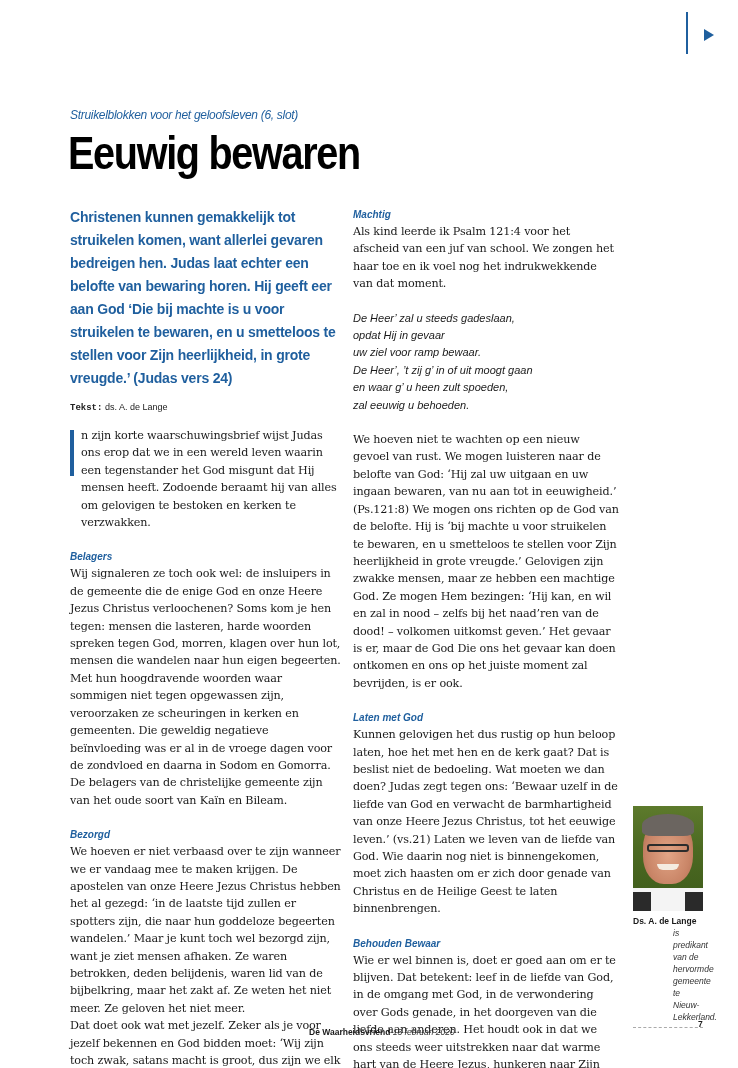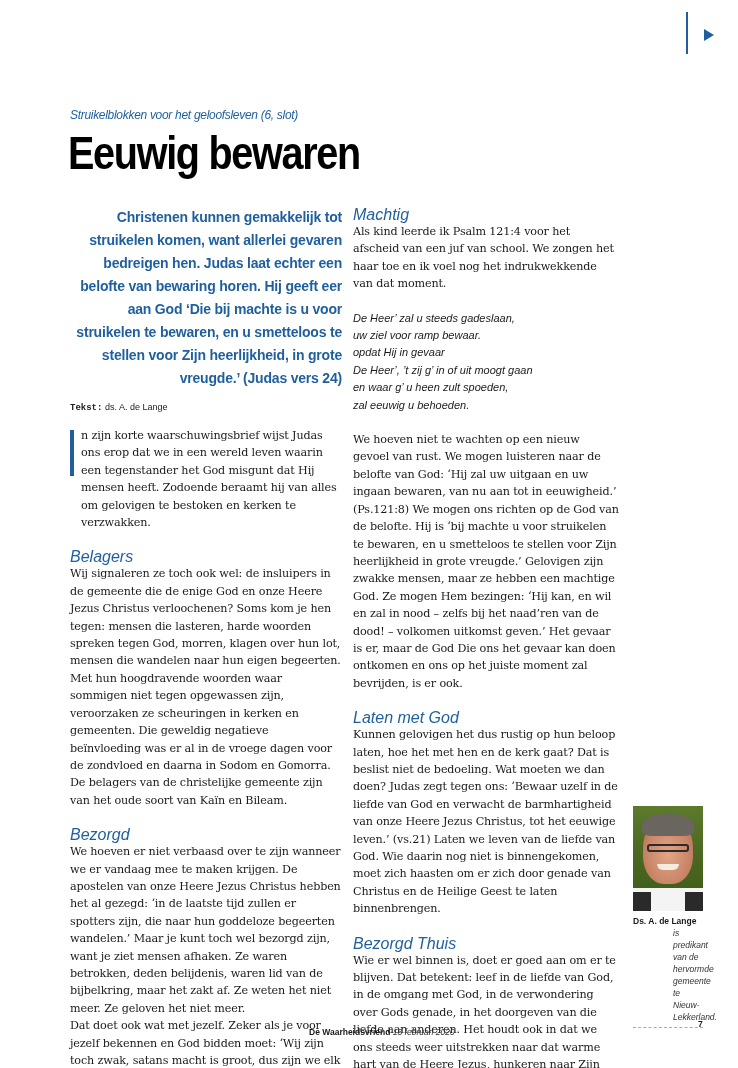--- a/index.html
+++ b/index.html
@@ -9,28 +9,28 @@
   .marker-arrow { position: absolute; left: 704px; top: 29px; width: 0; height: 0;
                   border-top: 6px solid transparent; border-bottom: 6px solid transparent; border-left: 10px solid #1f5f9e; }
   .kicker { position: absolute; left: 70px; top: 80px; font-family: "Liberation Sans", sans-serif;
             font-style: italic; font-size: 12px; color: #1f5f9e; letter-spacing: -0.3px; margin-top: 28px; }
   .headline { position: absolute; left: 68px; top: 126px; font-family: "Liberation Sans", sans-serif;
               font-weight: bold; font-size: 46px; color: #000; letter-spacing: -1.5px; transform: scaleX(0.86); transform-origin: left top; }
   .col { position: absolute; top: 206px; width: 272px; }
   .col-left { left: 70px; }
   .col-right { left: 353px; width: 266px; }
   .intro { font-family: "Liberation Sans", sans-serif; font-weight: bold; font-size: 14px; line-height: 23px;
-           color: #1f5f9e; letter-spacing: -0.2px; margin: 0; text-align: right; }
+           color: #1f5f9e; letter-spacing: -0.2px; margin: 0; }
   .byline { font-family: "Liberation Sans", sans-serif; font-size: 9px; margin-top: 12px; color: #222; }
   .byline b { font-weight: bold; font-family: Liberation Mono, monospace; }
   .body { font-size: 11.2px; line-height: 17.4px; margin: 0; letter-spacing: -0.15px; }
   .lead { margin-top: 14px; position: relative; }
   .dropcap { position: absolute; left: 0; top: 3px; width: 4px; height: 46px; background: #1f5f9e; }
   .lead .indent { display: block; padding-left: 11px; }
-  .sh { font-family: "Liberation Sans", sans-serif; font-style: italic; font-weight: normal; font-size: 16px;
+  .sh { font-family: "Liberation Sans", sans-serif; font-style: italic; font-weight: bold; font-size: 10px;
         color: #1f5f9e; margin: 0; line-height: 17px; }
   .gap { height: 17px; }
   .poem { font-family: "Liberation Sans", sans-serif; font-style: italic; font-size: 11px; line-height: 17.4px; margin: 0; }
   .photo { position: absolute; left: 633px; top: 806px; width: 70px; height: 105px; overflow: hidden;
            background: linear-gradient(180deg, #5d7a2c 0%, #4c6a22 40%, #3d5a1a 100%); }
   .face { position: absolute; left: 10px; top: 12px; width: 50px; height: 66px; border-radius: 45% 45% 42% 42%;
           background: radial-gradient(ellipse at 50% 55%, #e2a586 0%, #c98567 60%, #a9674c 100%); }
   .hair { position: absolute; left: 9px; top: 8px; width: 52px; height: 22px; border-radius: 50% 50% 20% 20%; background: #6b6560; }
   .glasses { position: absolute; left: 14px; top: 38px; width: 42px; height: 8px; border: 2px solid #2c2c2c; border-radius: 3px; box-sizing: border-box; }
   .smile { position: absolute; left: 24px; top: 58px; width: 22px; height: 6px; background: #f4ece0; border-radius: 0 0 8px 8px; }
@@ -76,35 +76,35 @@
   <p class="body">We hoeven er niet verbaasd over te zijn wanneer we er vandaag mee te maken krijgen. De apostelen van onze Heere Jezus Christus hebben het al gezegd: ‘in de laatste tijd zullen er spotters zijn, die naar hun goddeloze begeerten wandelen.’ Maar je kunt toch wel bezorgd zijn, want je ziet mensen afhaken. Ze waren betrokken, deden belijdenis, waren lid van de bijbelkring, maar het zakt af. Ze weten het niet meer. Ze geloven het niet meer.</p>
   <p class="body">Dat doet ook wat met jezelf. Zeker als je voor jezelf bekennen en God bidden moet: ‘Wij zijn toch zwak, satans macht is groot, dus zijn we elk ogenblik in nood; hier komt nog vlees en wereld bij, ai, help ons dan en maak ons vrij.’ Je vraagt je af: zal ik niet struikelen?</p>
 </div>
 
 <div class="col col-right">
   <p class="sh">Machtig</p>
   <p class="body">Als kind leerde ik Psalm 121:4 voor het afscheid van een juf van school. We zongen het haar toe en ik voel nog het indrukwekkende van dat moment.</p>
   <div class="gap"></div>
   <div>
     <p class="poem">De Heer’ zal u steeds gadeslaan,</p>
+    <p class="poem">opdat Hij in gevaar</p>
     <p class="poem">uw ziel voor ramp bewaar.</p>
-    <p class="poem">opdat Hij in gevaar</p>
     <p class="poem">De Heer’, ’t zij g’ in of uit moogt gaan</p>
     <p class="poem">en waar g’ u heen zult spoeden,</p>
     <p class="poem">zal eeuwig u behoeden.</p>
   </div>
   <div class="gap"></div>
   <p class="body">We hoeven niet te wachten op een nieuw gevoel van rust. We mogen luisteren naar de belofte van God: ‘Hij zal uw uitgaan en uw ingaan bewaren, van nu aan tot in eeuwigheid.’ (Ps.121:8) We mogen ons richten op de God van de belofte. Hij is ‘bij machte u voor struikelen te bewaren, en u smetteloos te stellen voor Zijn heerlijkheid in grote vreugde.’ Gelovigen zijn zwakke mensen, maar ze hebben een machtige God. Ze mogen Hem bezingen: ‘Hij kan, en wil en zal in nood – zelfs bij het naad’ren van de dood! – volkomen uitkomst geven.’ Het gevaar is er, maar de God Die ons het gevaar kan doen ontkomen en ons op het juiste moment zal bevrijden, is er ook.</p>
 
   <div class="gap"></div>
   <p class="sh">Laten met God</p>
   <p class="body">Kunnen gelovigen het dus rustig op hun beloop laten, hoe het met hen en de kerk gaat? Dat is beslist niet de bedoeling. Wat moeten we dan doen? Judas zegt tegen ons: ‘Bewaar uzelf in de liefde van God en verwacht de barmhartigheid van onze Heere Jezus Christus, tot het eeuwige leven.’ (vs.21) Laten we leven van de liefde van God. Wie daarin nog niet is binnengekomen, moet zich haasten om er zich door genade van Christus en de Heilige Geest te laten binnenbrengen.</p>
 
   <div class="gap"></div>
-  <p class="sh">Bezorgd Thuis</p>
+  <p class="sh">Behouden Bewaar</p>
   <p class="body"><span>Wie er wel binnen is, doet er goed aan om er te blijven. Dat betekent: leef in de liefde van God, in de omgang met God, in de verwondering over Gods genade, in het doorgeven van die liefde aan anderen. Het houdt ook in dat we ons steeds weer uitstrekken naar dat warme hart van de Heere Jezus, hunkeren naar Zijn wederkomst, als een bruid naar het huwelijk. Dan blijven we staande. We zullen niet struikelen, maar ervoor bewaard worden. We komen behouden Thuis.</span></p>
 </div>
 
 <div class="photo">
   <div class="shirt"></div>
   <div class="jacket-l"></div>
   <div class="jacket-r"></div>
   <div class="face"></div>
   <div class="hair"></div>
   <div class="glasses"></div>

